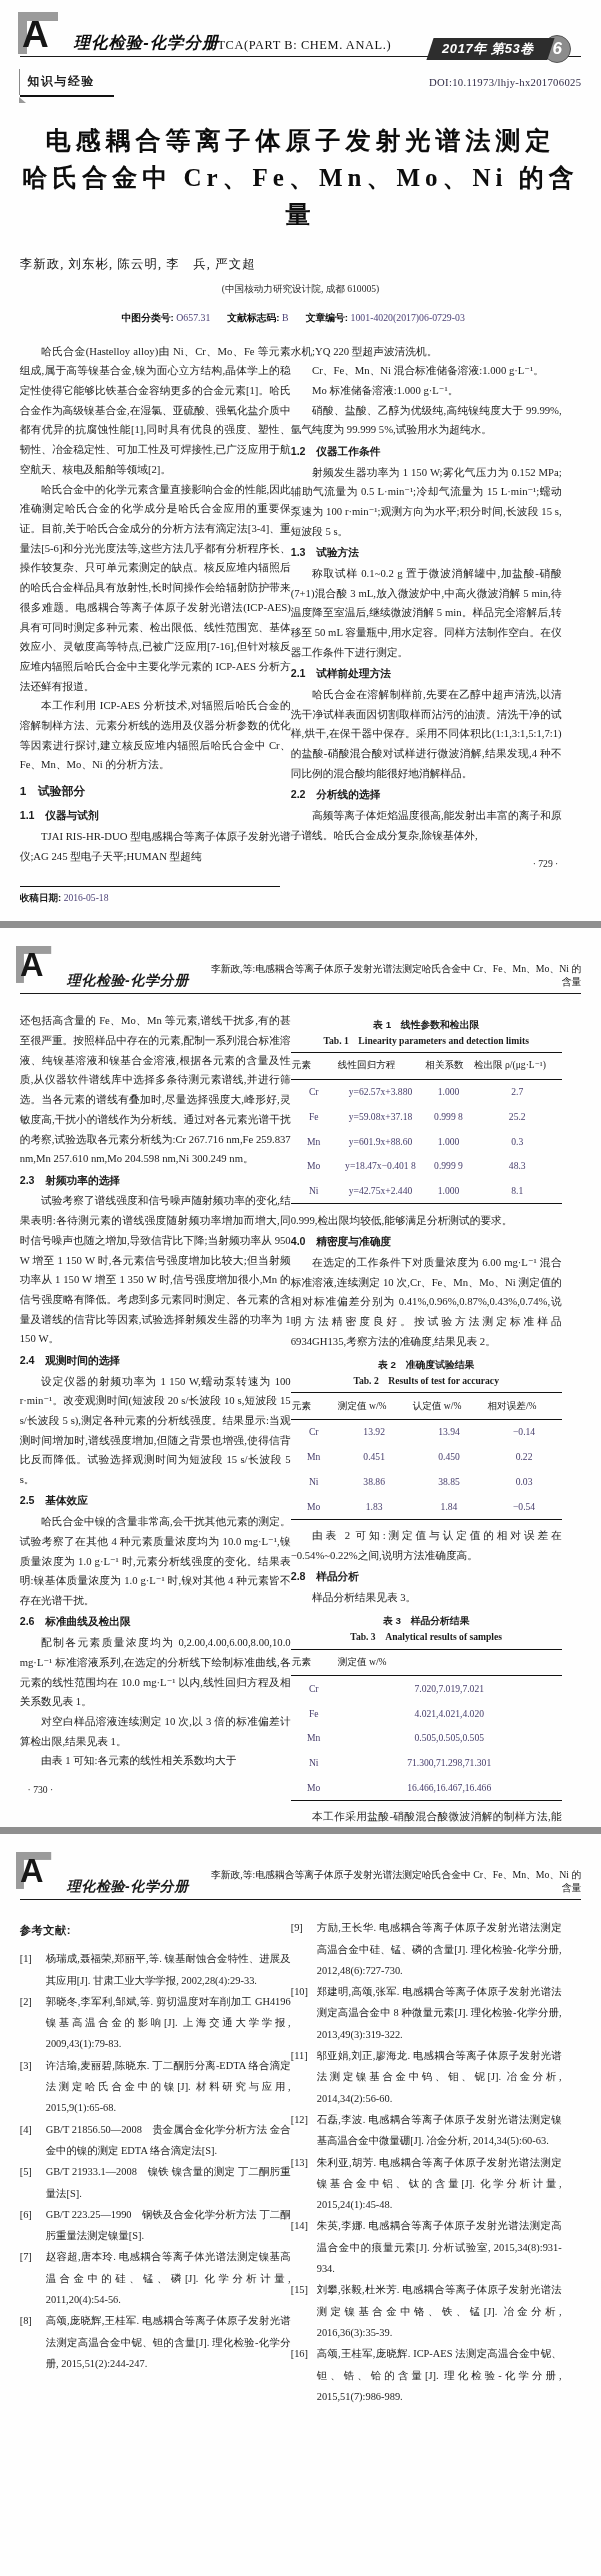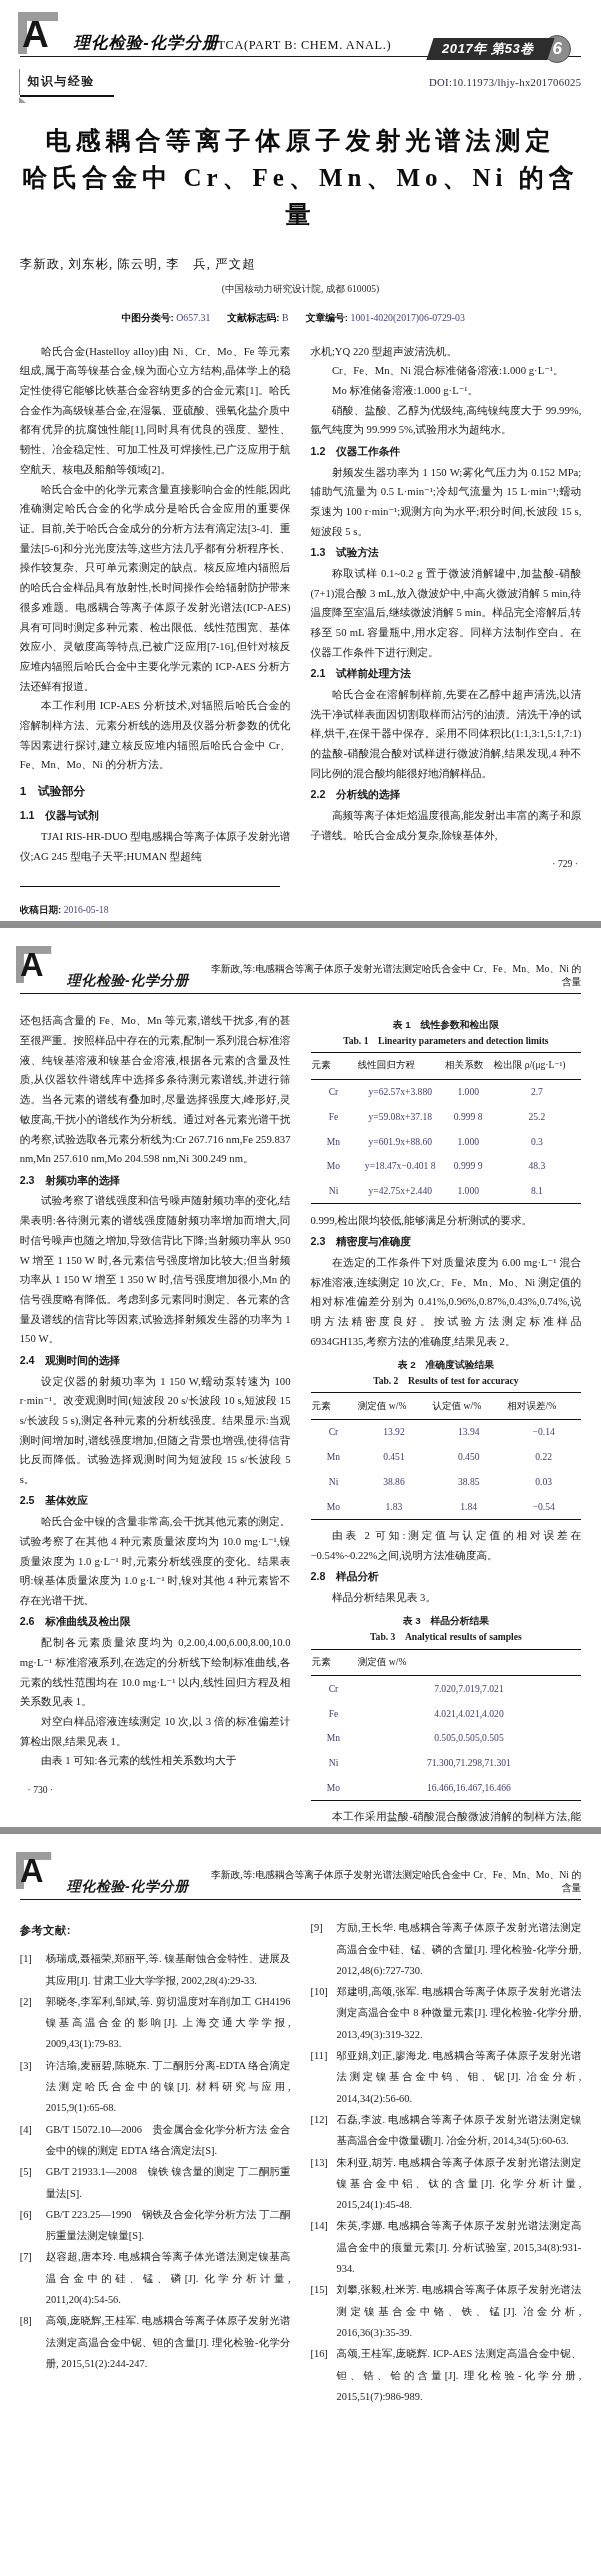--- a/index.html
+++ b/index.html
@@ -31,30 +31,30 @@
 
   
   .title{text-align:center;font-size:25px;font-weight:700;letter-spacing:5px;line-height:37px;margin:25px 0 0;color:#0d0d0d;}
   .authors{text-align:left;font-size:12.4px;letter-spacing:1.1px;margin-top:22.5px;color:#111;}
   .affil{text-align:center;font-size:9.6px;margin-top:10px;color:#2a2a2a;}
   .meta{text-align:center;font-size:9.8px;margin-top:15.7px;}
   .meta b{font-family:"Liberation Sans",sans-serif;font-weight:bold;color:#0f0f0f;}
   .meta .v{color:#4a3f75;margin-right:14.6px;}
 
   
-  .cols{display:flex;gap:20px;margin-top:17px;}
+  .cols{display:flex;margin-top:17px;}
   .col{width:271px;font-size:10.7px;line-height:19.7px;text-align:justify;}
   .para{margin:0;text-indent:2em;}
   .para.ni{text-indent:0;}
   .sec-h1{font-family:"Liberation Sans",sans-serif;font-weight:bold;font-size:11.8px;line-height:23.6px;margin:4.5px 0 2.2px;}
   .sec-h2{font-family:"Liberation Sans",sans-serif;font-weight:bold;font-size:10.7px;line-height:21.3px;margin:0.6px 0;}
   .pageno{font-size:9.6px;margin-top:9px;color:#222;}
   .pn-right{text-align:right;padding-right:3.4px;}
   .pn-left{text-align:left;padding-left:7.9px;}
-  .footnote{margin-top:19px;border-top:1.1px solid #111;padding-top:13px;font-size:9.6px;width:96%;}
+  .footnote{margin-top:19px;border-top:1.1px solid #111;padding-top:1px;font-size:9.6px;width:96%;}
   .footnote b{font-family:"Liberation Sans",sans-serif;}
   .footnote .v{color:#4a3f75;}
 
   
   .run-header{position:relative;height:48px;border-bottom:1.4px solid #1a1a1a;margin-top:17px;}
   .logo-sm{position:absolute;left:-3.4px;top:1.1px;width:38px;height:37px;transform:scale(.88);transform-origin:left top;}
   .run-name{position:absolute;left:47px;bottom:3.4px;font-family:"Liberation Sans",sans-serif;font-weight:bold;font-style:italic;font-size:14px;letter-spacing:0.6px;}
   .run-title{position:absolute;right:0;bottom:4.5px;font-size:9.8px;color:#141414;max-width:371px;text-align:right;}
 
   
@@ -215,21 +215,21 @@
                 <tr>
                   <td>Ni</td>
                   <td>y=42.75x+2.440</td>
                   <td>1.000</td>
                   <td>8.1</td>
                 </tr>
               </tbody>
             </table>
           </div>
           <p class="para ni">0.999,检出限均较低,能够满足分析测试的要求。</p>
-          <div class="sec-h2">2.3　精密度与准确度</div>
+          <div class="sec-h2">4.0　精密度与准确度</div>
           <p class="para">在选定的工作条件下对质量浓度为 6.00 mg·L⁻¹ 混合标准溶液,连续测定 10 次,Cr、Fe、Mn、Mo、Ni 测定值的相对标准偏差分别为 0.41%,0.96%,0.87%,0.43%,0.74%,说明方法精密度良好。按试验方法测定标准样品 6934GH135,考察方法的准确度,结果见表 2。</p>
           <div class="tbl">
             <div class="cap-cn">表 2　准确度试验结果</div>
             <div class="cap-en">Tab. 2　Results of test for accuracy</div>
             <table>
               <thead>
                 <tr>
                   <th>元素</th>
                   <th>测定值 w/%</th>
                   <th>认定值 w/%</th>
@@ -328,21 +328,21 @@
           <div class="ref">
             <span class="ref-no">[2]</span>
             <span class="ref-text">郭晓冬,李军利,邹斌,等. 剪切温度对车削加工 GH4196 镍基高温合金的影响[J]. 上海交通大学学报, 2009,43(1):79-83.</span>
           </div>
           <div class="ref">
             <span class="ref-no">[3]</span>
             <span class="ref-text">许洁瑜,麦丽碧,陈晓东. 丁二酮肟分离-EDTA 络合滴定法测定哈氏合金中的镍[J]. 材料研究与应用, 2015,9(1):65-68.</span>
           </div>
           <div class="ref">
             <span class="ref-no">[4]</span>
-            <span class="ref-text">GB/T 15072.10—2006　贵金属合金化学分析方法 金合金中的镍的测定 EDTA 络合滴定法[S].</span>
+            <span class="ref-text">GB/T 21856.50—2008　贵金属合金化学分析方法 金合金中的镍的测定 EDTA 络合滴定法[S].</span>
           </div>
           <div class="ref">
             <span class="ref-no">[5]</span>
             <span class="ref-text">GB/T 21933.1—2008　镍铁 镍含量的测定 丁二酮肟重量法[S].</span>
           </div>
           <div class="ref">
             <span class="ref-no">[6]</span>
             <span class="ref-text">GB/T 223.25—1990　钢铁及合金化学分析方法 丁二酮肟重量法测定镍量[S].</span>
           </div>
           <div class="ref">

